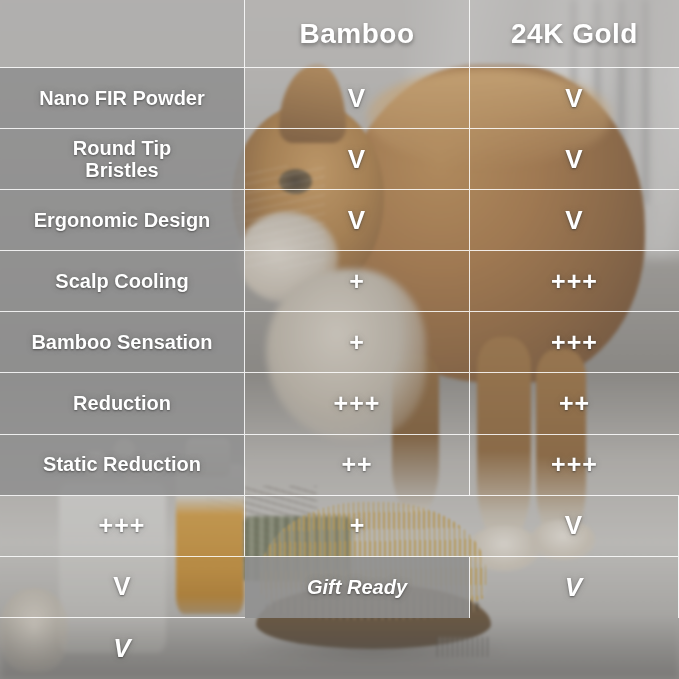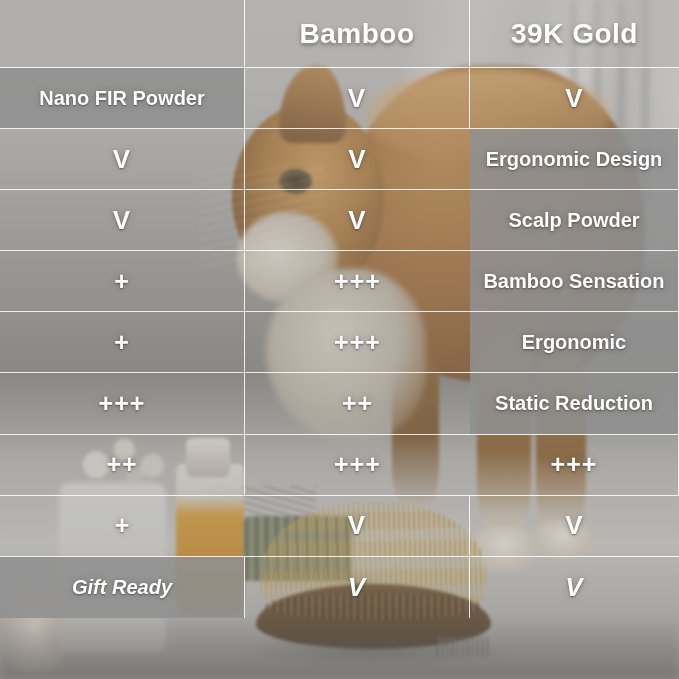--- a/index.html
+++ b/index.html
@@ -472,42 +472,43 @@
 
     <div class="table-edge"></div>
     <div class="bg-blur"></div>
     <div class="bg-veil"></div>
   </div>
 
   <div class="table-wrap">
 
     <div class="cell col-label header-blank"></div>
     <div class="cell header-cell">Bamboo</div>
-    <div class="cell header-cell no-right">39K Gold</div>
+    <div class="cell header-cell no-right">24K Gold</div>
 
     <div class="cell col-label">Nano FIR Powder</div>
     <div class="cell value-cell mark-v">V</div>
     <div class="cell value-cell mark-v no-right">V</div>
 
+    <div class="cell col-label">Round Tip<br>Bristles</div>
     <div class="cell value-cell mark-v">V</div>
     <div class="cell value-cell mark-v no-right">V</div>
 
     <div class="cell col-label">Ergonomic Design</div>
     <div class="cell value-cell mark-v">V</div>
     <div class="cell value-cell mark-v no-right">V</div>
 
-    <div class="cell col-label">Scalp Powder</div>
+    <div class="cell col-label">Scalp Cooling</div>
     <div class="cell value-cell">+</div>
     <div class="cell value-cell no-right">+++</div>
 
     <div class="cell col-label">Bamboo Sensation</div>
     <div class="cell value-cell">+</div>
     <div class="cell value-cell no-right">+++</div>
 
-    <div class="cell col-label">Ergonomic</div>
+    <div class="cell col-label">Reduction</div>
     <div class="cell value-cell">+++</div>
     <div class="cell value-cell no-right">++</div>
 
     <div class="cell col-label">Static Reduction</div>
     <div class="cell value-cell">++</div>
     <div class="cell value-cell no-right">+++</div>
 
     <div class="cell value-cell">+++</div>
     <div class="cell value-cell no-right">+</div>
 

